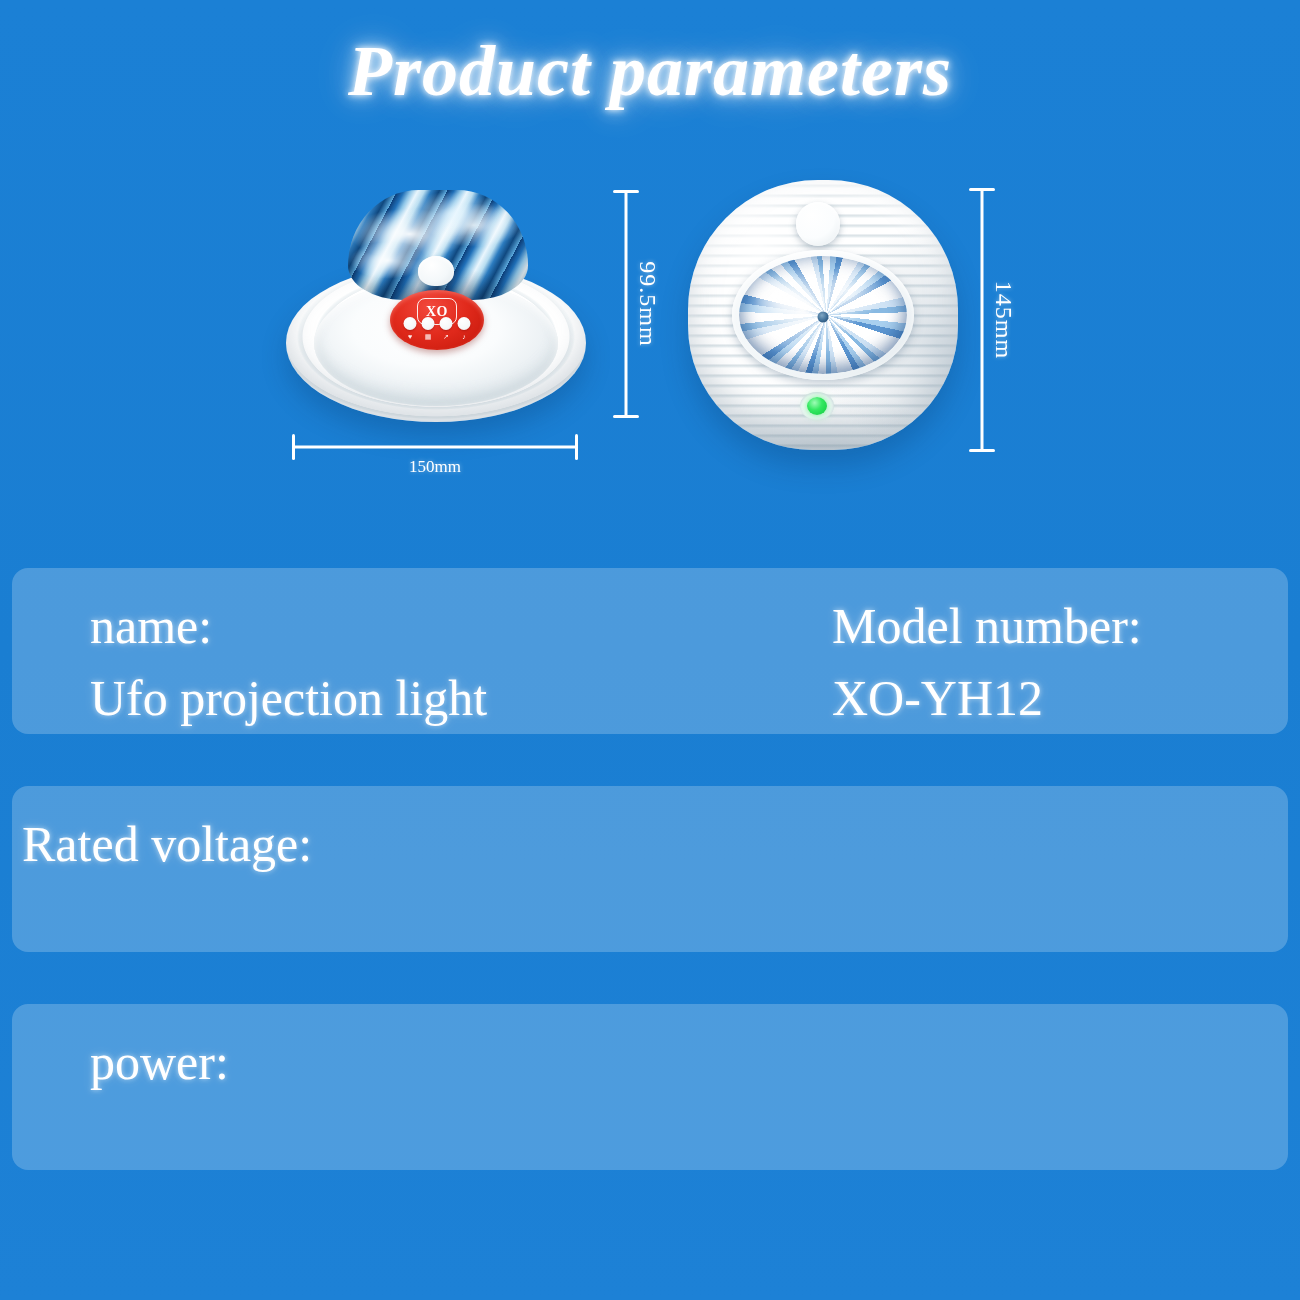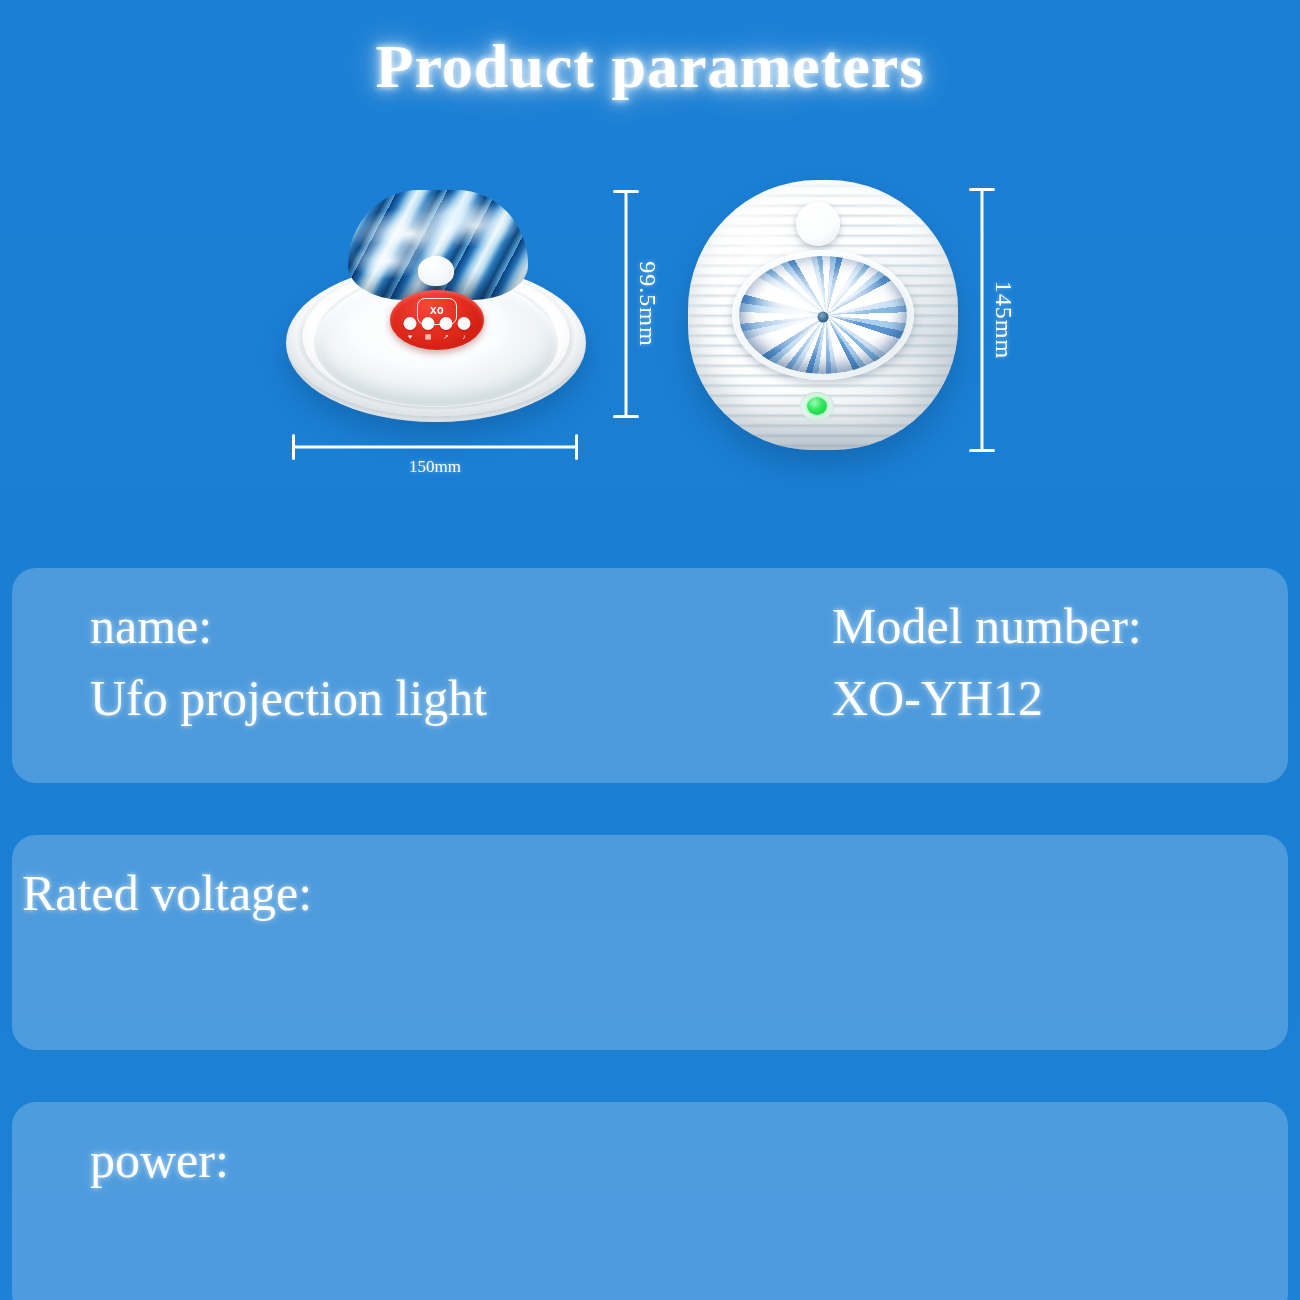--- a/index.html
+++ b/index.html
@@ -26,22 +26,23 @@
   .title-wrap {
     position: absolute;
     top: 34px;
     left: 0;
     width: 1300px;
     text-align: center;
   }
   .title {
     display: inline-block;
     font-family: "Liberation Serif", "DejaVu Serif", serif;
+    font-style: italic;
     font-weight: bold;
-    font-size: 62px;
+    font-size: 72px;
     line-height: 1.05;
     color: #ffffff;
     letter-spacing: 1px;
     text-shadow:
       0 0 6px rgba(255,255,255,0.95),
       0 0 16px rgba(255,255,255,0.75),
       0 0 30px rgba(255,255,255,0.45),
       0 0 48px rgba(255,255,255,0.25);
   }
 
@@ -146,22 +147,22 @@
     left: 50%;
     top: 8px;
     transform: translateX(-50%);
     width: 40px;
     height: 27px;
     border: 1.6px solid rgba(255,255,255,0.9);
     border-radius: 8px;
     display: flex;
     align-items: center;
     justify-content: center;
-    font-family: Liberation Mono, monospace;
-    font-size: 11px;
+    font-family: Liberation Serif, serif;
+    font-size: 14px;
     font-weight: bold;
     color: #ffffff;
     letter-spacing: 0.5px;
     line-height: 1;
   }
   .panel-buttons {
     position: absolute;
     left: 50%;
     top: 27px;
     transform: translateX(-50%);
@@ -391,22 +392,22 @@
   
   .cards {
     position: absolute;
     left: 12px;
     top: 568px;
     width: 1276px;
   }
   .card {
     position: relative;
     width: 1276px;
-    height: 215px;
-    border-radius: 24px;
+    height: 166px;
+    border-radius: 16px;
     background: rgba(255,255,255,0.22);
     margin-bottom: 52px;
     overflow: hidden;
   }
   .card-inner {
     position: absolute;
     inset: 0;
     display: flex;
   }
   .cell {

